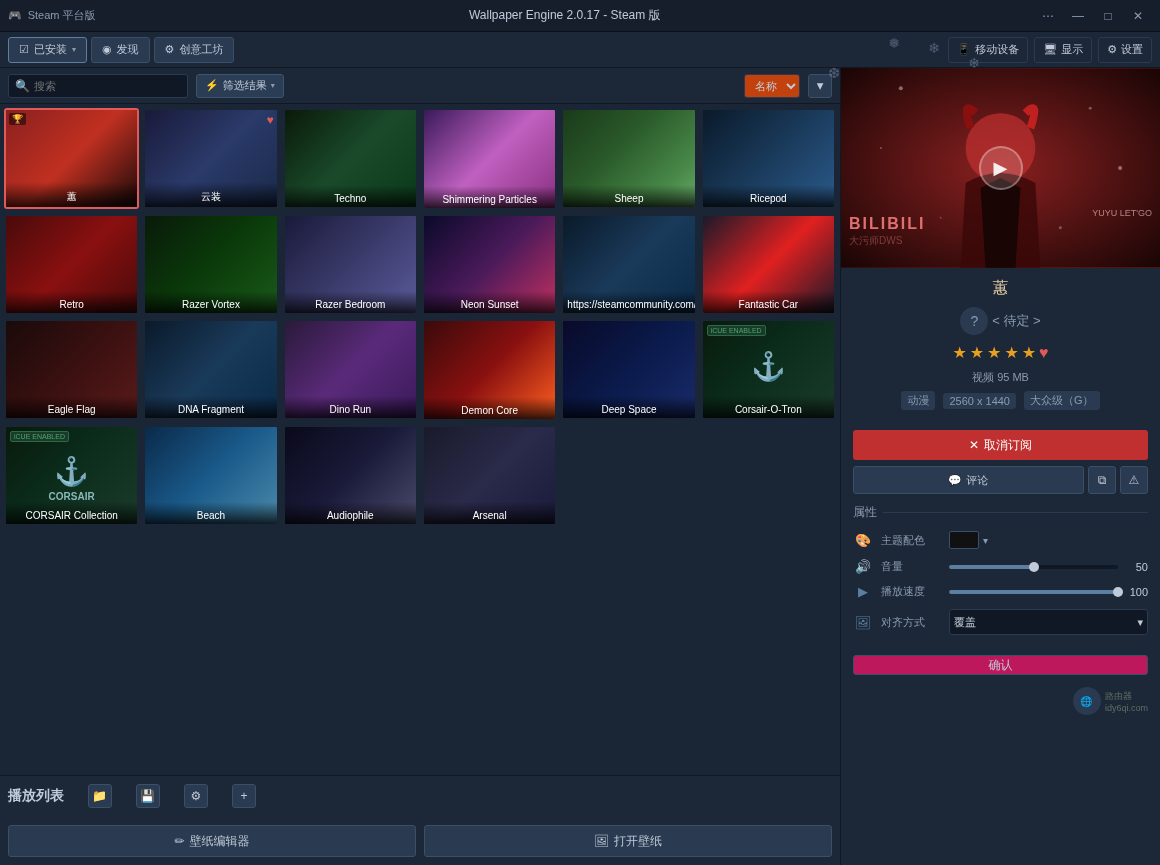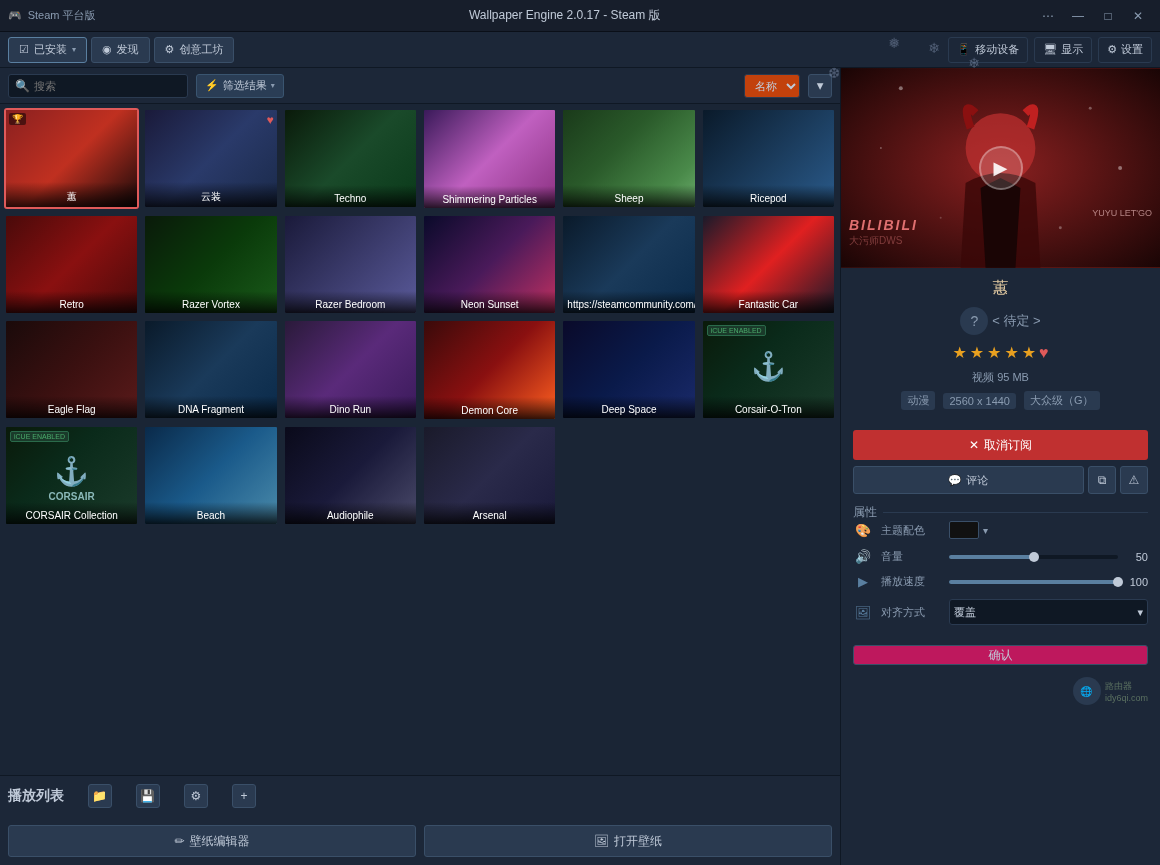--- a/index.html
+++ b/index.html
@@ -448,20 +448,21 @@
       font-size: 12px;
     }
 
     
     #properties-section {
       padding: 0 12px;
     }
     #properties-title {
       font-size: 12px;
       color: #8a9bb0;
+      margin-bottom: 10px;
       display: flex;
       align-items: center;
       gap: 6px;
     }
     #properties-title::after {
       content: '';
       flex: 1;
       height: 1px;
       background: #2a3a50;
     }
@@ -798,21 +799,21 @@
         <path d="M140 120 L160 110 L180 120 L175 200 L145 200 Z" fill="#1a0505"></path>
 
         <circle cx="60" cy="20" r="2" fill="white" opacity="0.4"></circle>
         <circle cx="250" cy="40" r="1.5" fill="white" opacity="0.3"></circle>
         <circle cx="40" cy="80" r="1" fill="white" opacity="0.3"></circle>
         <circle cx="280" cy="100" r="2" fill="white" opacity="0.4"></circle>
         <circle cx="100" cy="150" r="1" fill="white" opacity="0.2"></circle>
         <circle cx="220" cy="160" r="1.5" fill="white" opacity="0.3"></circle>
       </svg>
 
-      <div style="position:absolute;bottom:35px;left:8px;font-size:14px;color:#e07070;font-weight:bold;letter-spacing:2px;font-style:italic;">BILIBILI</div>
+      <div style="position:absolute;bottom:35px;left:8px;font-size:16px;color:#e07070;font-weight:bold;letter-spacing:2px;">BILIBILI</div>
       <div style="position:absolute;bottom:50px;right:8px;font-size:9px;color:#d0a0a0;opacity:0.8;">YUYU LET'GO</div>
 
       <div style="position:absolute;bottom:20px;left:8px;font-size:10px;color:#a05050;opacity:0.7;">大污师DWS</div>
       <div id="preview-play">▶</div>
     </div>
 
     <div id="preview-info">
       <div id="preview-title">蕙</div>
 
       <div id="preview-rating-row">

